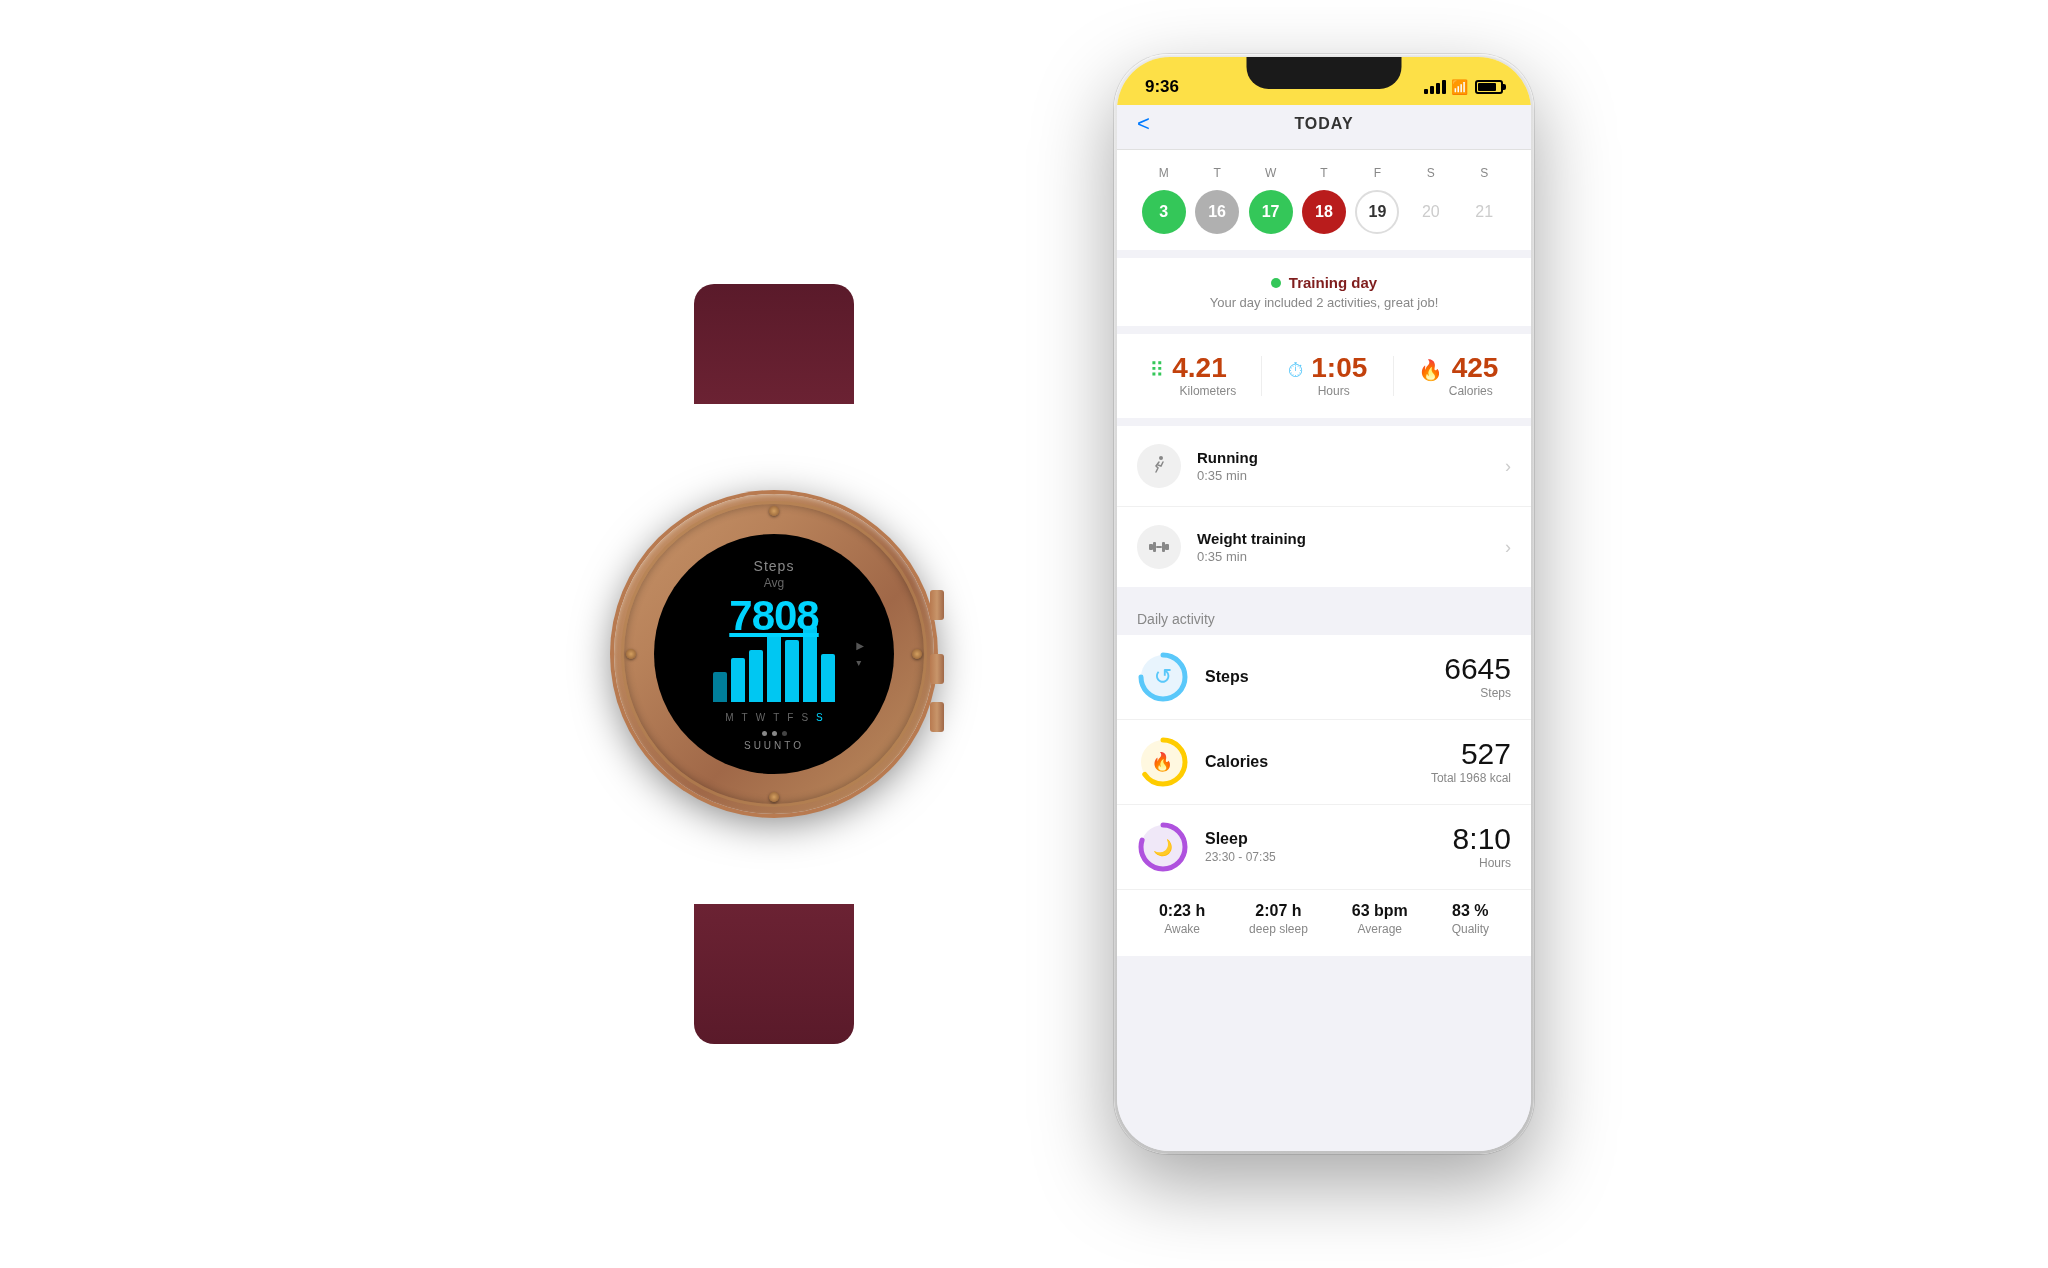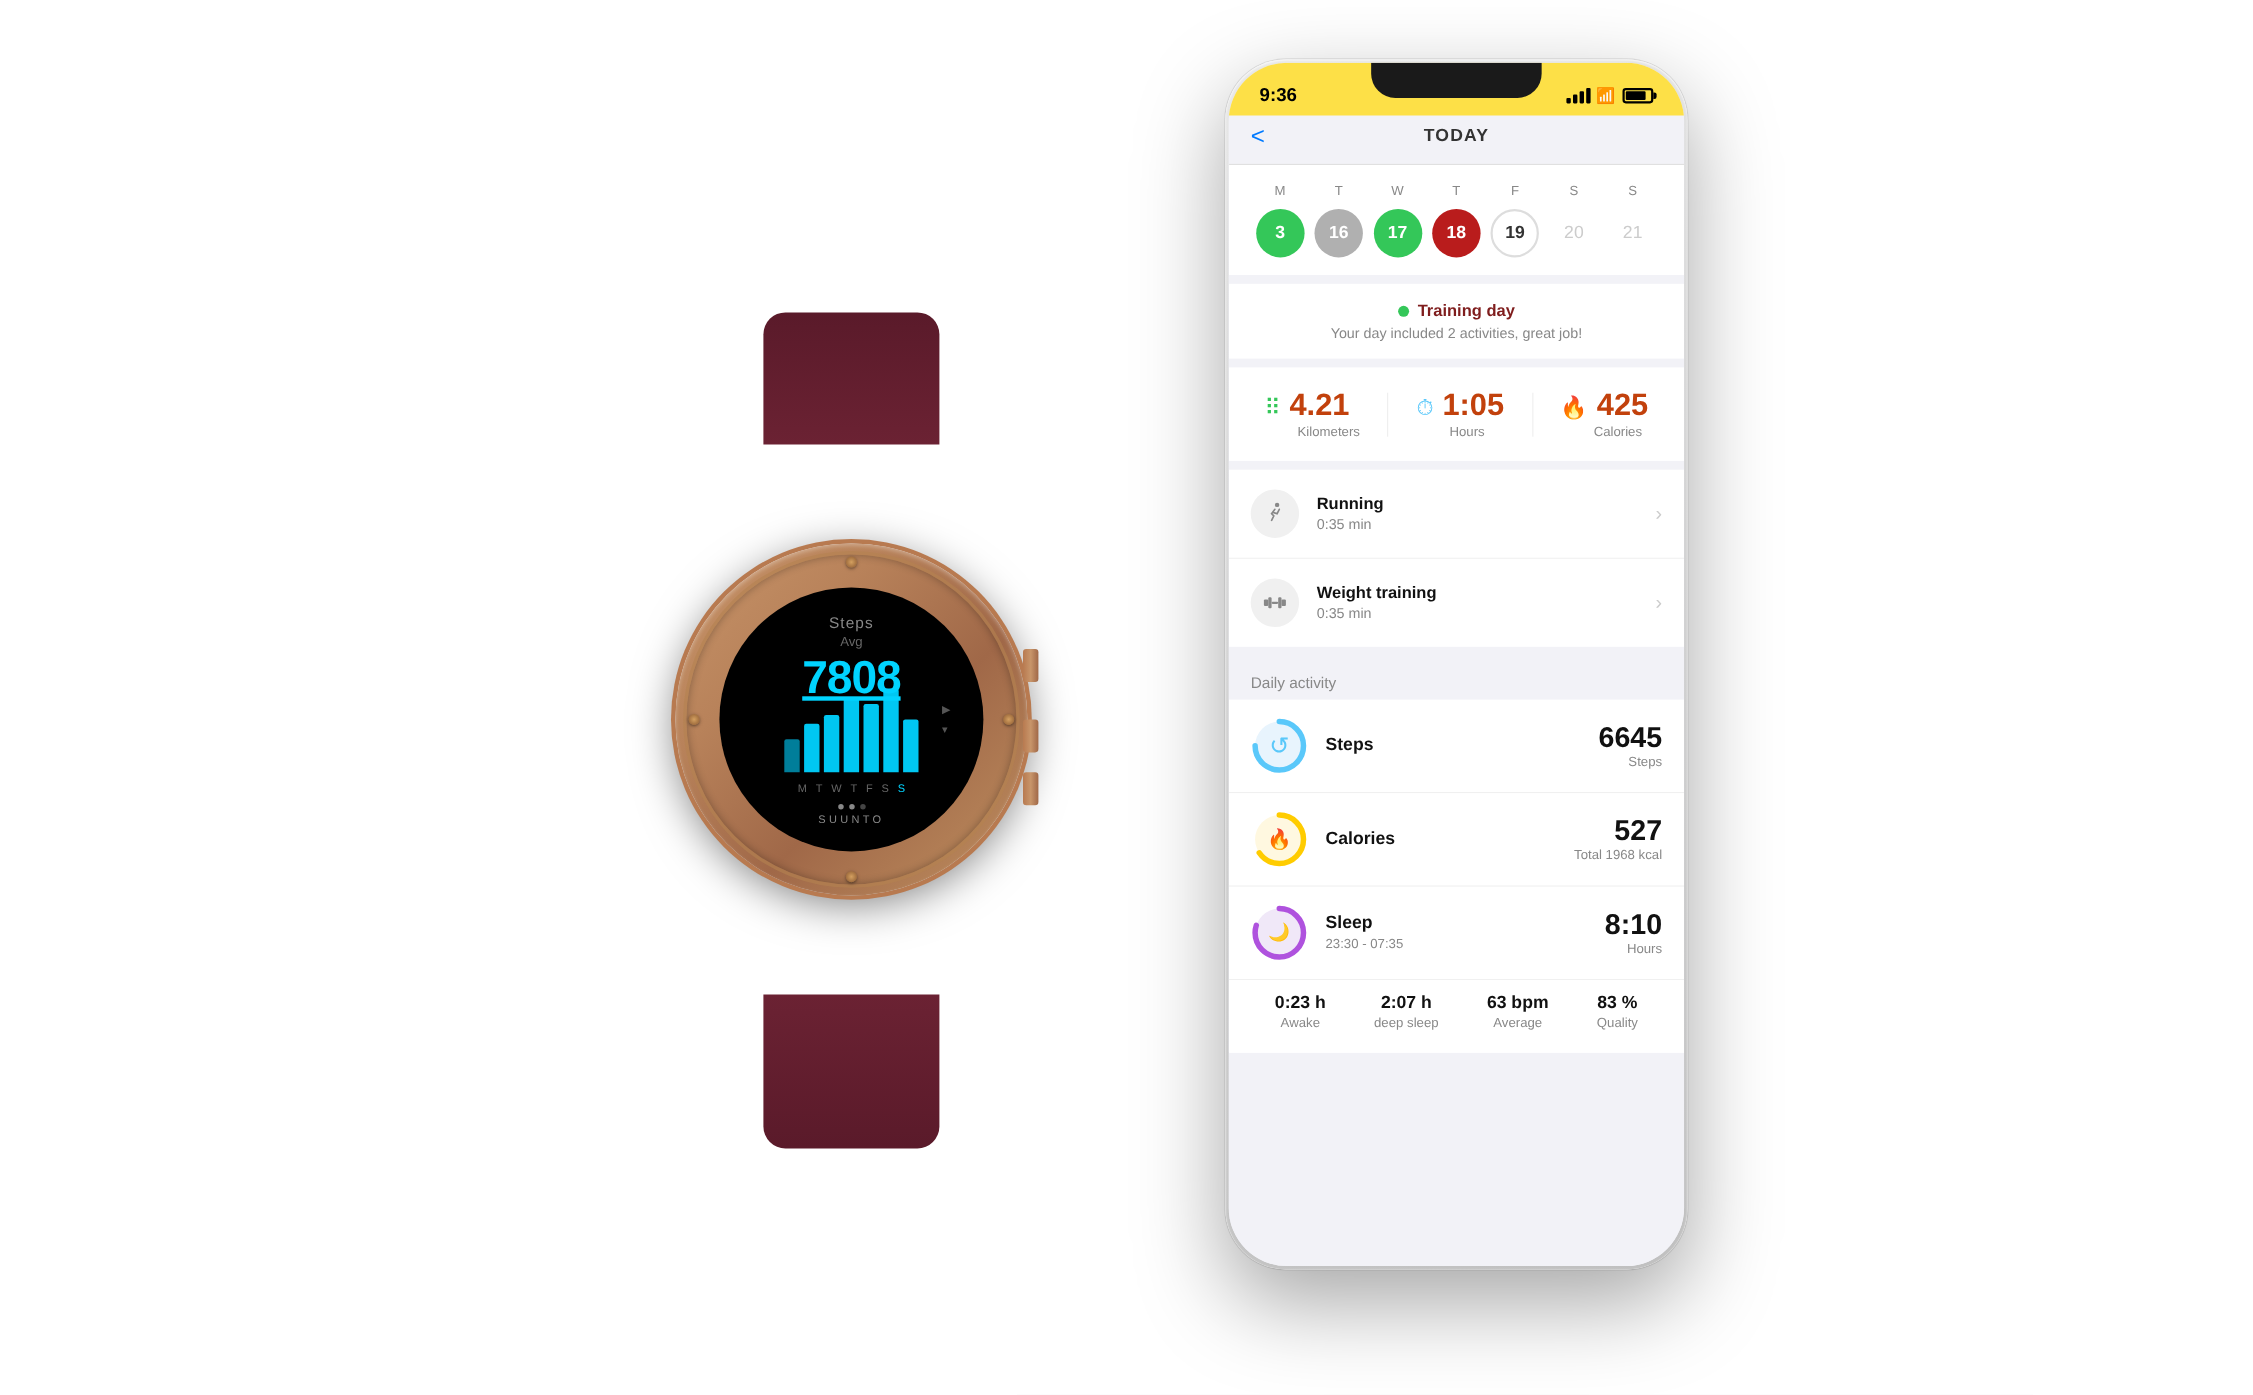--- a/index.html
+++ b/index.html
@@ -571,22 +571,22 @@
       font-size: 12px;
       color: #888;
       margin-top: 2px;
     }
 
     .daily-stat-value-block {
       text-align: right;
     }
 
     .daily-stat-value {
-      font-size: 26px;
-      font-weight: 700;
+      font-size: 30px;
+      font-weight: 400;
       color: #111;
       line-height: 1;
     }
 
     .daily-stat-unit {
       font-size: 12px;
       color: #888;
       margin-top: 2px;
     }
 

